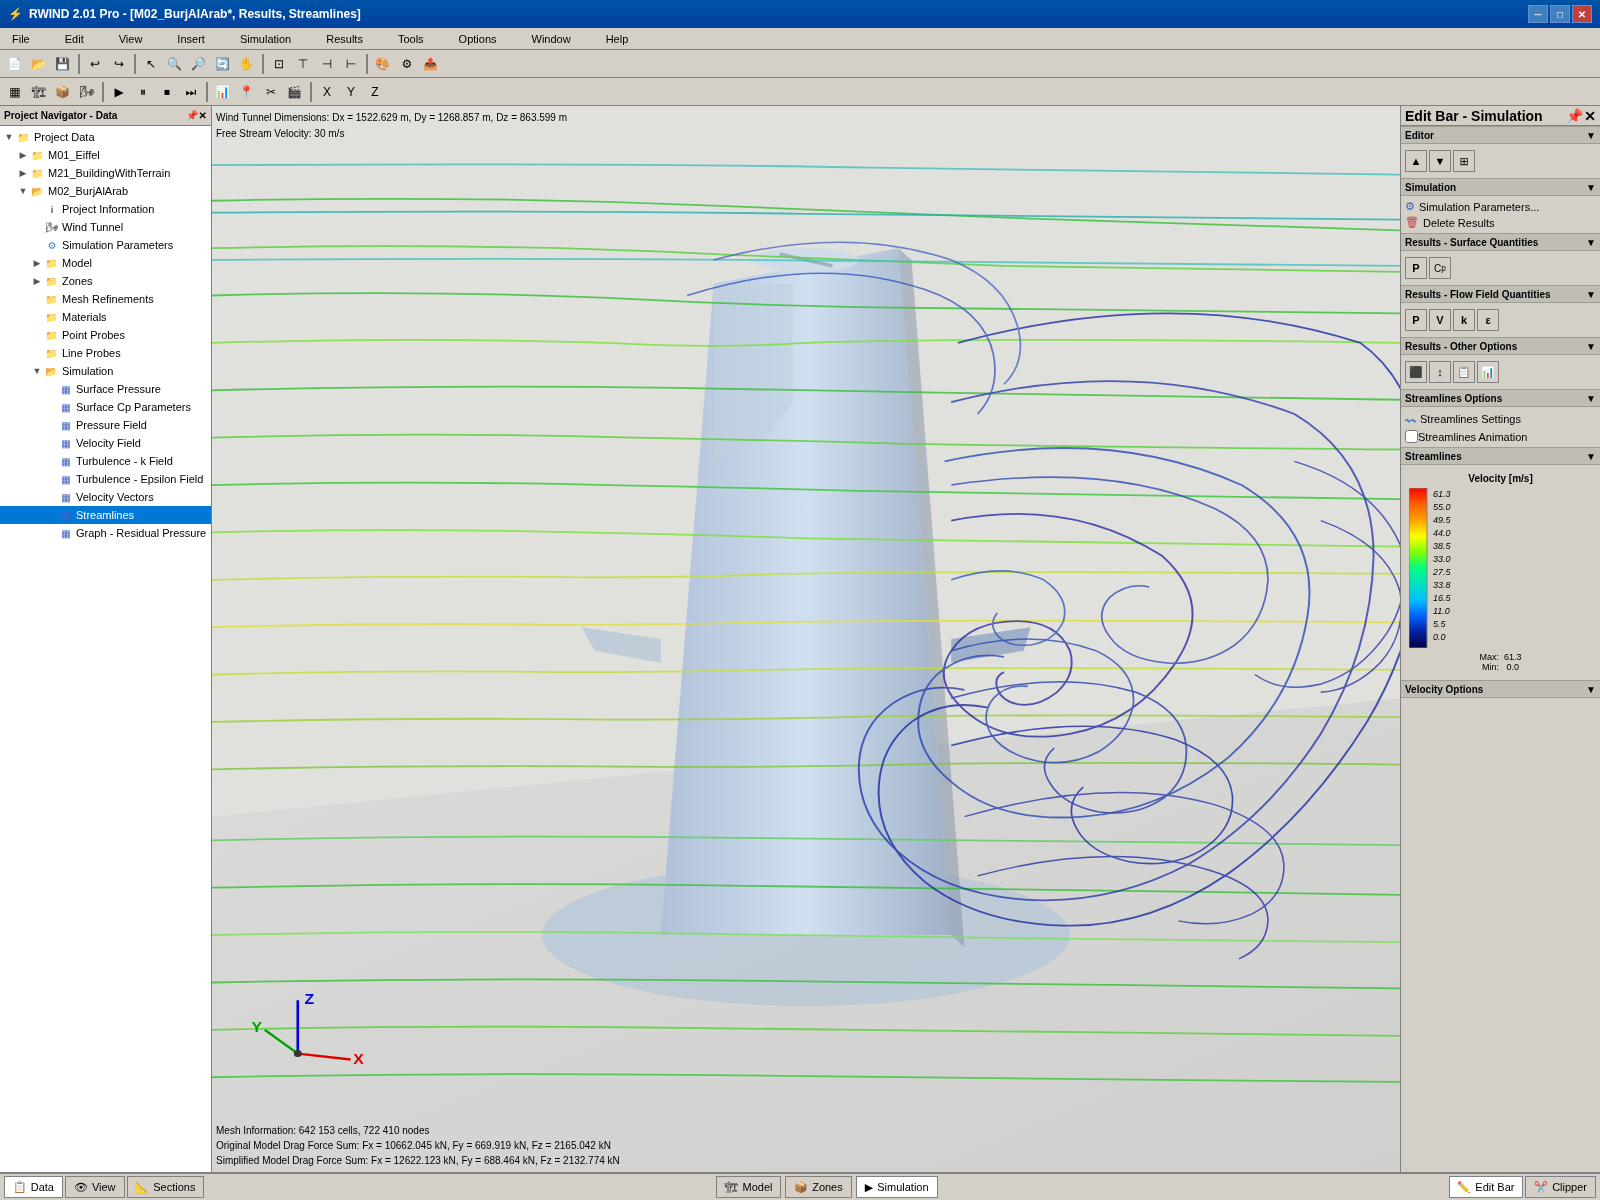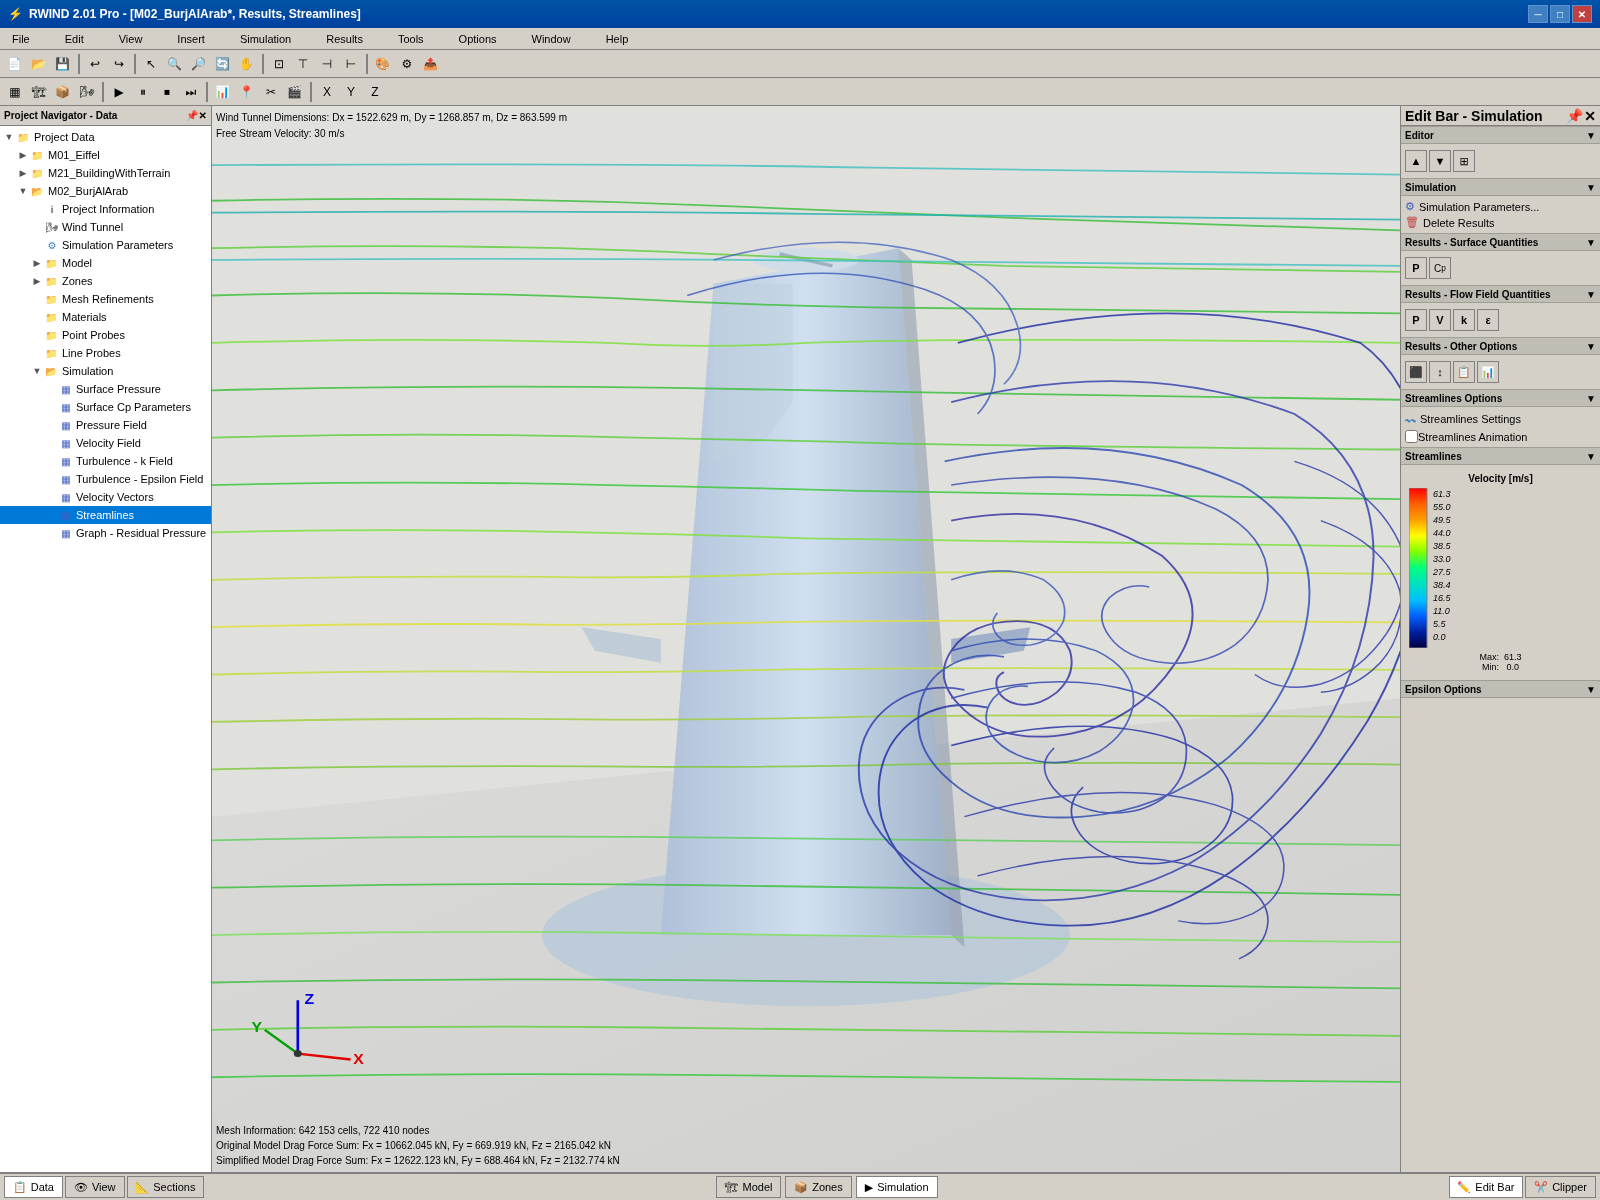--- a/index.html
+++ b/index.html
@@ -686,36 +686,36 @@
             <rect x="0" y="0" width="18" height="160" fill="url(#legendGrad)" stroke="#808080" stroke-width="1"></rect>
           </svg>
           <div style="margin-left:4px;font-size:9px;line-height:13px;">
             <div>61.3</div>
             <div>55.0</div>
             <div>49.5</div>
             <div>44.0</div>
             <div>38.5</div>
             <div>33.0</div>
             <div>27.5</div>
-            <div>38.4</div>
+            <div>33.8</div>
             <div>16.5</div>
             <div>11.0</div>
             <div>5.5</div>
             <div>0.0</div>
           </div>
         </div>
         <div style="font-size:9px;margin-top:4px;text-align:center;">
           <div>Max: &nbsp;61.3</div>
           <div>Min: &nbsp;&nbsp;0.0</div>
         </div>
       </div>
     </div>
 
     <div class="section-header">
-      <span>Epsilon Options</span>
+      <span>Velocity Options</span>
       <span>▼</span>
     </div>
 
   </div>
 </div>
 
 <div id="status-bar">
   <div id="status-bar-left">
     <div class="status-btn active">
       <span>📋</span>

